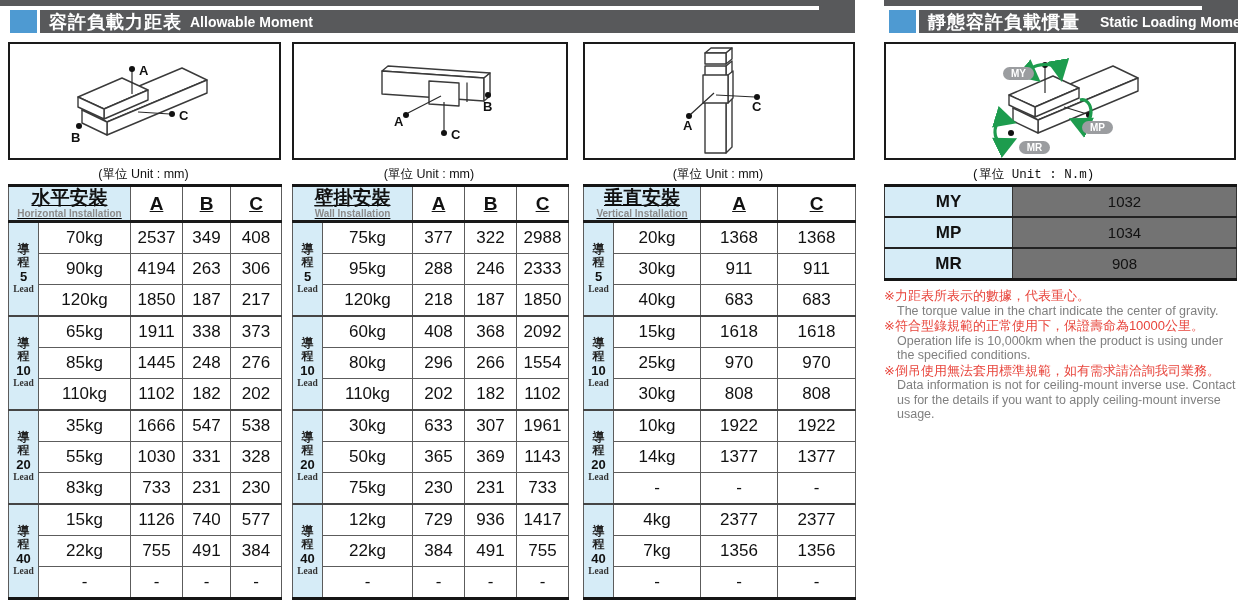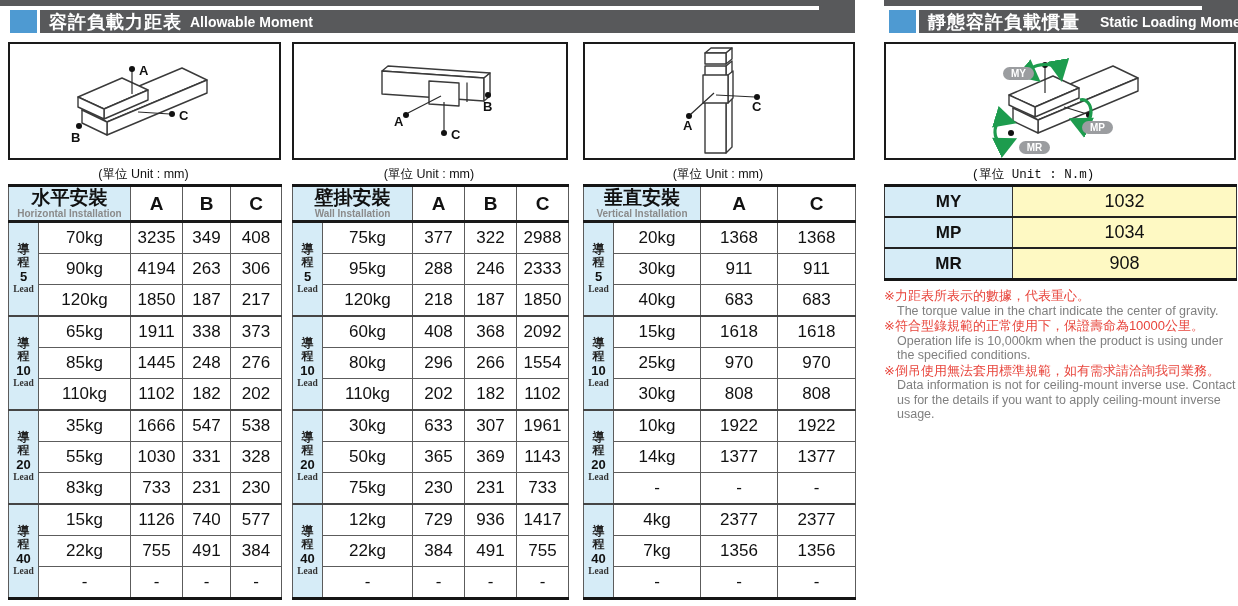--- a/index.html
+++ b/index.html
@@ -29,40 +29,40 @@
 
   
   .unit-label { position:absolute; top:166px; height:16px; font-size:12.5px; color:#111; text-align:center; }
 
   
   .data-table { position:absolute; top:184px; border-collapse:collapse; table-layout:fixed; background:#fff;
                 border-top:3px solid #151515; border-bottom:3px solid #151515;
                 border-left:1px solid #333; border-right:1px solid #333; }
   .data-table th, .data-table td { border:1px solid #5c5c5c; text-align:center; vertical-align:middle; padding:0; overflow:hidden; }
   .data-table thead tr { border-bottom:3px solid #1a1a1a; }
-  .data-table thead th { height:33px; }
+  .data-table thead th { height:33px;text-decoration:underline; }
   .title-cell { background:#d6ecf7; }
   .t-zh { font-size:19px; font-weight:bold; color:#111; line-height:20px; }
   .t-en { font-size:10px; color:#8a8a8a; line-height:11px; }
   .col-h { font-size:19px; font-weight:bold; color:#111; background:#fff; }
   .data-table tbody td { height:30px; font-size:17px; color:#111; }
   .lead-cell { background:#d6ecf7; }
   .lead-zh { font-size:12px; line-height:13px; color:#222; }
   .lead-num { font-size:13px; font-weight:bold; line-height:15px; color:#111; }
   .lead-en { font-size:9.5px; line-height:11px; color:#333;font-family:Liberation Serif, serif; }
   .data-table tr.group-start td, .data-table tr.group-start th { border-top:2px solid #454545; }
 
   
   .moment-table { position:absolute; top:184px; border-collapse:collapse; table-layout:fixed; background:#fff;
                   border-top:3px solid #151515; border-bottom:3px solid #151515;
                   border-left:1px solid #333; border-right:1px solid #333; }
   .moment-table th, .moment-table td { border:1px solid #333; text-align:center; vertical-align:middle; }
   .moment-table tr { border-bottom:2px solid #222; }
   .moment-table th { background:#d6ecf7; font-size:17px; font-weight:bold; color:#111; height:27px; }
-  .moment-table td { font-size:18px; color:#111; background:#fef9c3; }
+  .moment-table td { font-size:15px; color:#111; background:#737373; }
 
   
   .notes { position:absolute; width:356px; }
   .note-zh { color:#e8453c; font-size:13px; line-height:14.5px; margin-top:1px; }
   .note-en { color:#7f7f7f; font-size:12.5px; line-height:14.5px; padding-left:13px; }
 </style>
 </head>
 <body>
 
 <div id="page">
@@ -208,21 +208,21 @@
         <tr class="group-start">
           <th class="lead-cell" rowspan="3">
             <div class="lead-zh">
               <div>導</div>
               <div>程</div>
             </div>
             <div class="lead-num">5</div>
             <div class="lead-en">Lead</div>
           </th>
           <td class="load-cell">70kg</td>
-          <td class="val-cell">3235</td>
+          <td class="val-cell">2537</td>
           <td class="val-cell">349</td>
           <td class="val-cell">408</td>
         </tr>
         <tr>
           <td class="load-cell">90kg</td>
           <td class="val-cell">4194</td>
           <td class="val-cell">263</td>
           <td class="val-cell">306</td>
         </tr>
         <tr>

